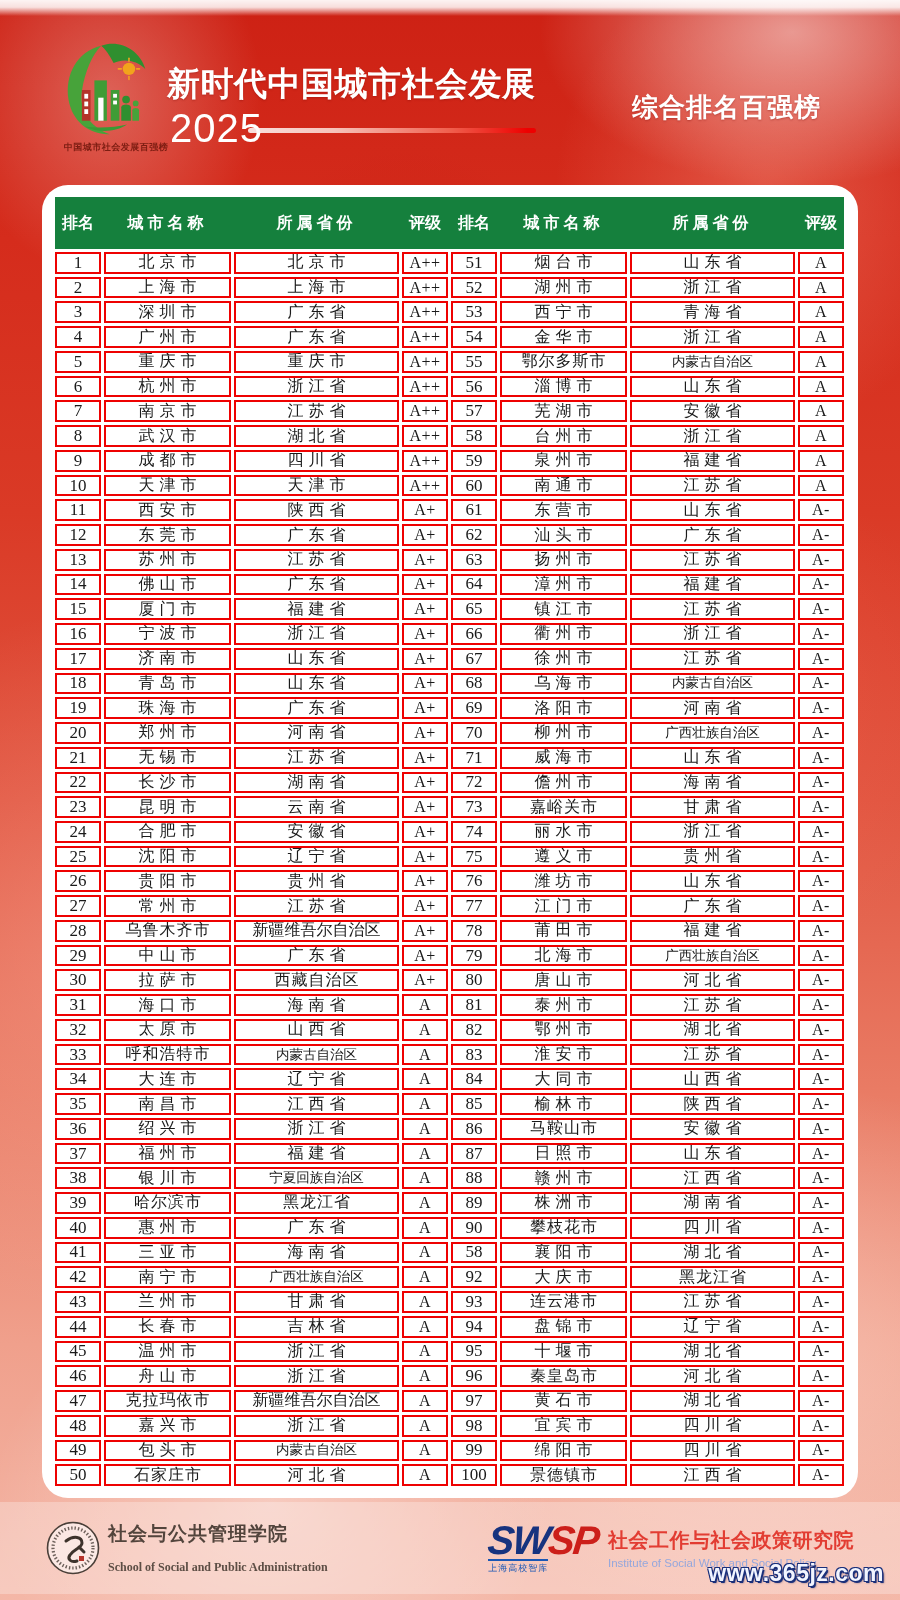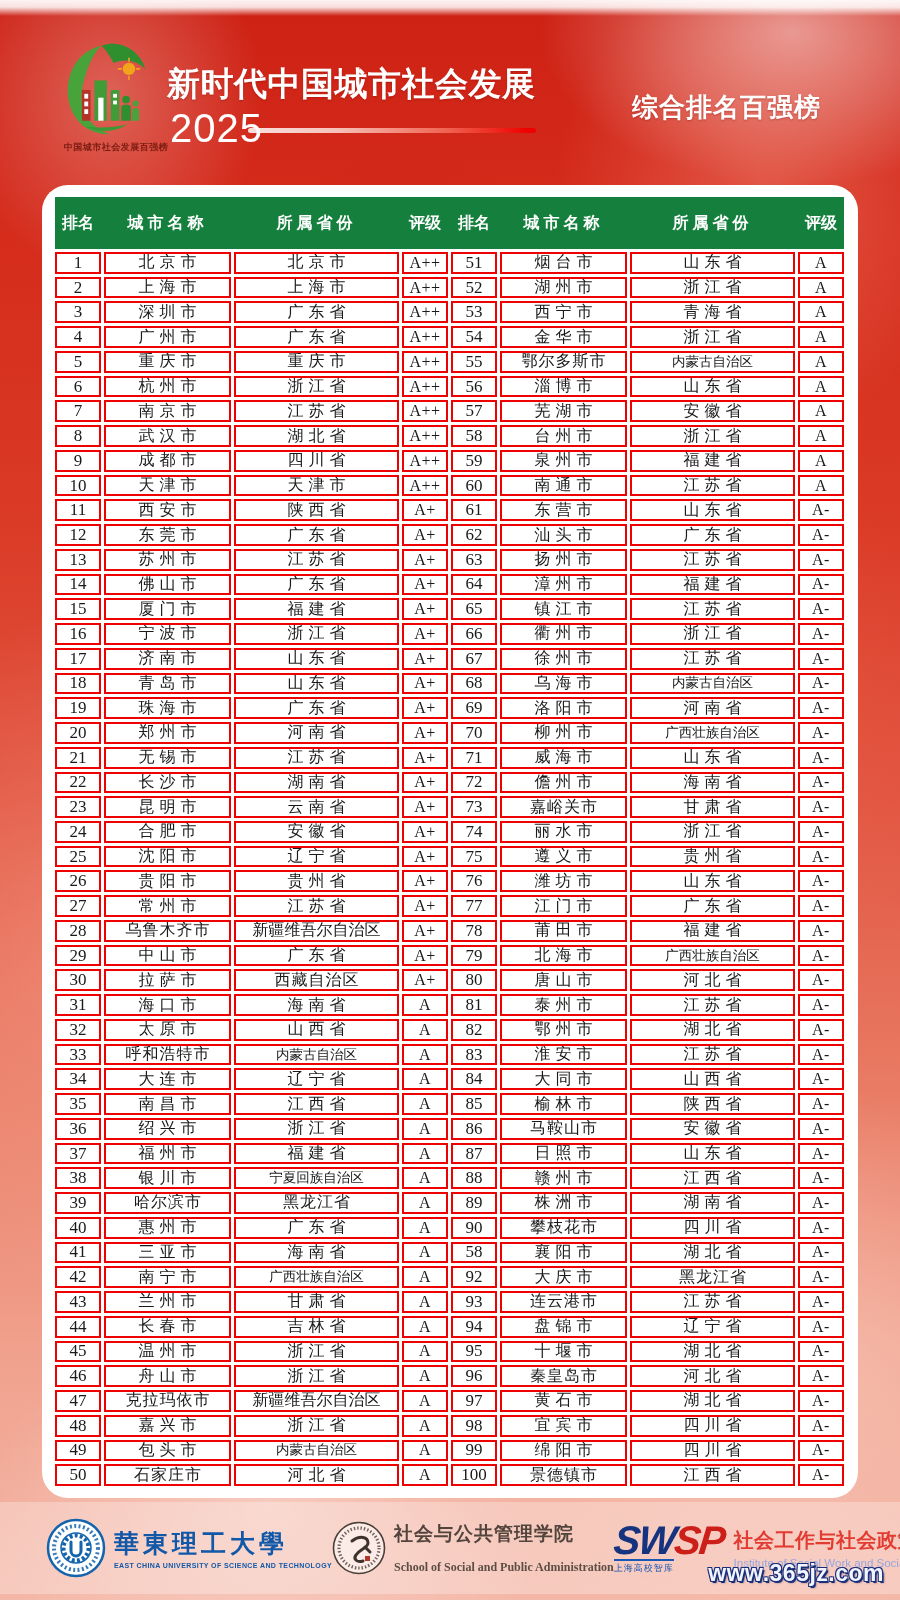--- a/index.html
+++ b/index.html
@@ -532,34 +532,20 @@
       <div class="cell grade">A</div>
       <div class="cell rank">100</div>
       <div class="cell city ls1">景德镇市</div>
       <div class="cell prov ls3">江西省</div>
       <div class="cell grade">A-</div>
     </div>
 </div>
 
 <div class="footer-band"></div>
 <div class="footer">
-  <div class="lg">
-    <svg width="60" height="60" viewBox="0 0 60 60" style="margin-right:8px;">
-      <circle cx="30" cy="30" r="28" fill="#fff" stroke="#1464ad" stroke-width="2.5"></circle>
-      <circle cx="30" cy="30" r="22" fill="none" stroke="#1464ad" stroke-width="4" stroke-dasharray="2,2.4" opacity=".85"></circle>
-      <circle cx="30" cy="30" r="15" fill="#fff" stroke="#1464ad" stroke-width="1.5"></circle>
-      <circle cx="30" cy="30" r="12.5" fill="none" stroke="#1464ad" stroke-width="4" stroke-dasharray="3,2.2"></circle>
-      <circle cx="30" cy="30" r="9" fill="#fff"></circle>
-      <path d="M25,24 v9 a5,5 0 0 0 10,0 v-9" fill="none" stroke="#1464ad" stroke-width="3" stroke-linecap="round"></path>
-    </svg>
-    <div class="txt">
-      <div class="ecust-cn">華東理工大學</div>
-      <div class="ecust-en">EAST CHINA UNIVERSITY OF SCIENCE AND TECHNOLOGY</div>
-    </div>
-  </div>
 
   <div class="lg">
     <svg width="54" height="54" viewBox="0 0 54 54" style="margin-right:8px;">
       <circle cx="27" cy="27" r="25.5" fill="rgba(255,255,255,.55)" stroke="#4a3f38" stroke-width="1.6"></circle>
       <circle cx="27" cy="27" r="20" fill="none" stroke="#4a3f38" stroke-width="3.2" stroke-dasharray="1.4,2" opacity=".8"></circle>
       <path d="M20,20 C28,14 36,16 36,22 C36,27 28,28 24,34 C21,38 25,42 31,40" fill="none" stroke="#3d332c" stroke-width="3" stroke-linecap="round"></path>
       <path d="M33,26 L38,31" stroke="#3d332c" stroke-width="3" stroke-linecap="round"></path>
       <rect x="33" y="35" width="5" height="5" fill="#b5342a"></rect>
     </svg>
     <div class="txt">

